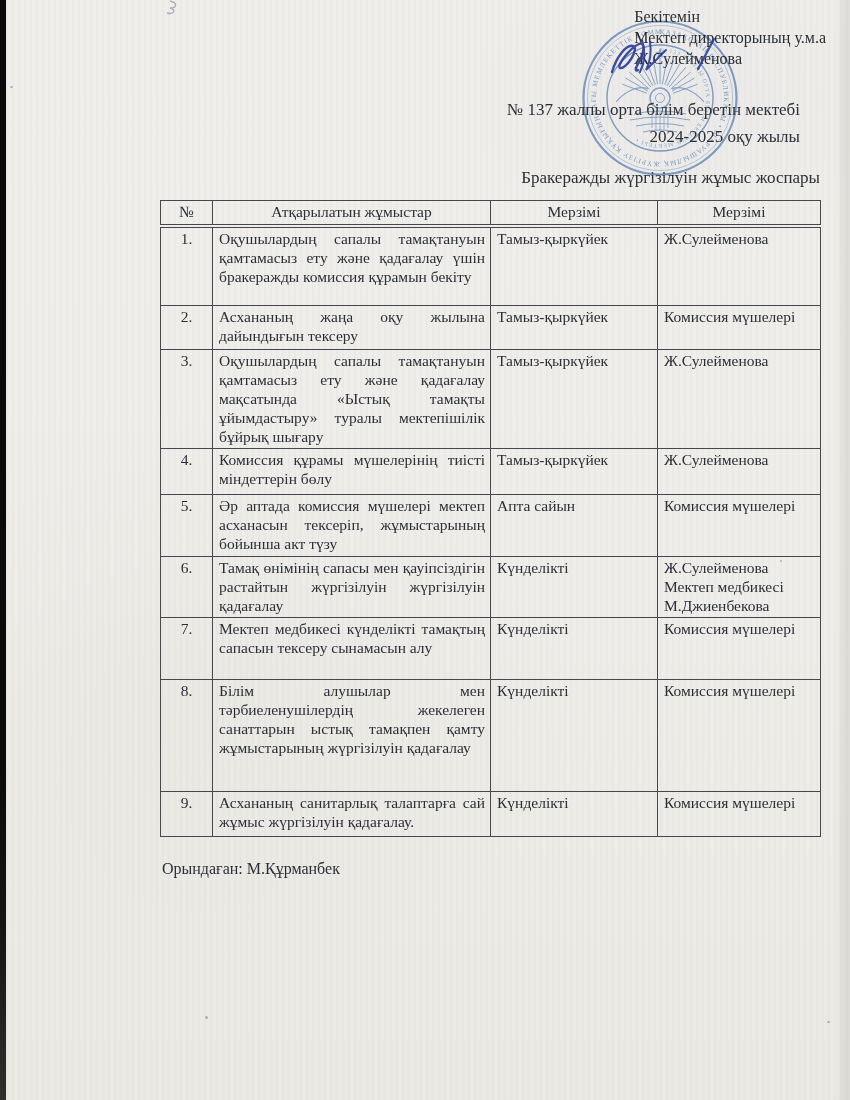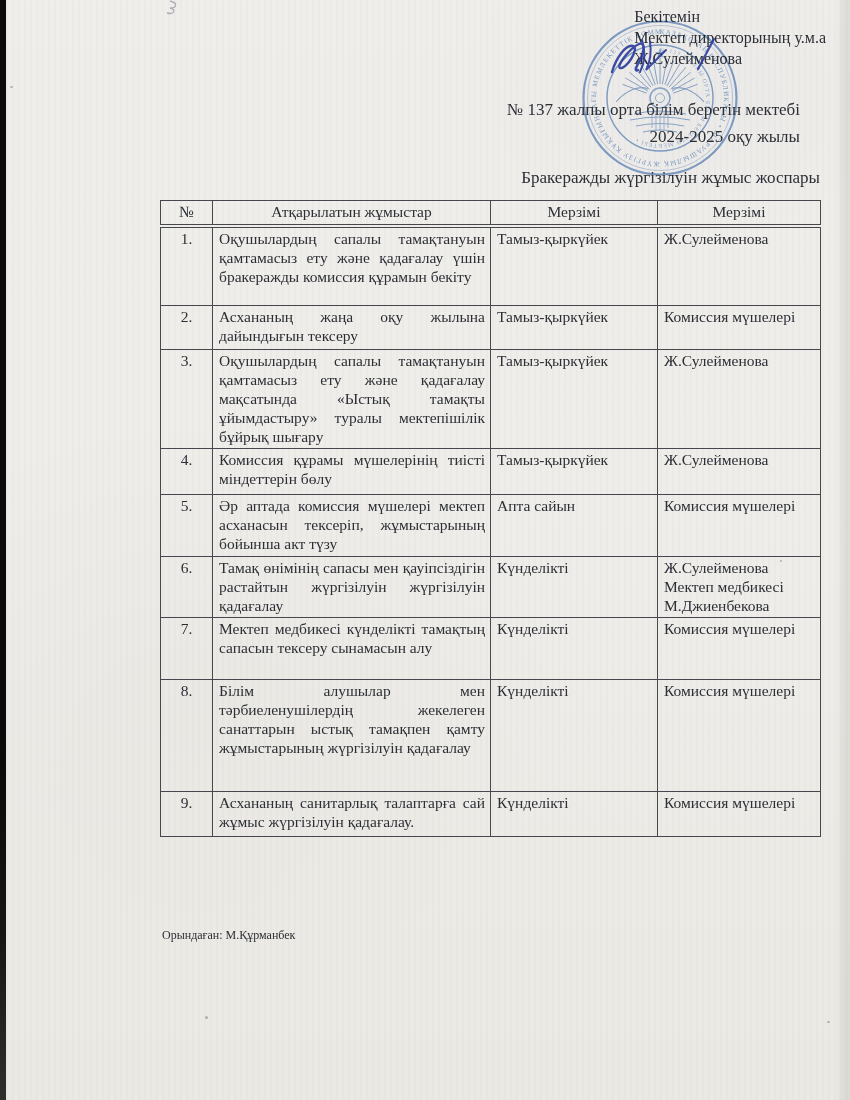--- a/index.html
+++ b/index.html
@@ -57,21 +57,21 @@
   .plan-table tbody tr:nth-child(2) td{height:40px}
   .plan-table tbody tr:nth-child(3) td{height:93px}
   .plan-table tbody tr:nth-child(4) td{height:42px}
   .plan-table tbody tr:nth-child(5) td{height:58px}
   .plan-table tbody tr:nth-child(6) td{height:52px}
   .plan-table tbody tr:nth-child(7) td{height:58px}
   .plan-table tbody tr:nth-child(8) td{height:108px}
   .plan-table tbody tr:nth-child(9) td{height:41px}
   .plan-table tbody tr:nth-child(10) td{height:75px}
   
-  .executor{position:absolute;left:162px;top:928px;font-size:12px;}
+  .executor{position:absolute;left:162px;top:860px;font-size:16px;}
 </style>
 </head>
 <body>
 
 <div class="edge-strip"></div>
 
 <div class="approval">
   <div class="l1">Бекітемін</div>
   <div>Мектеп директорының у.м.а</div>
   <div>Ж.Сулейменова</div>

